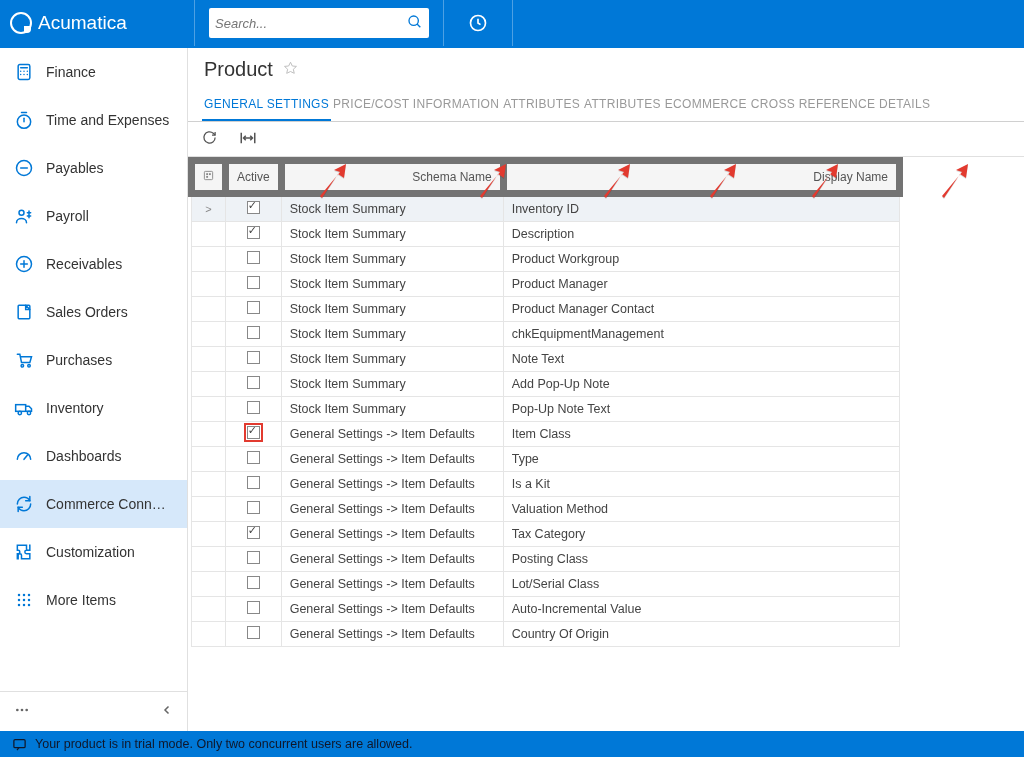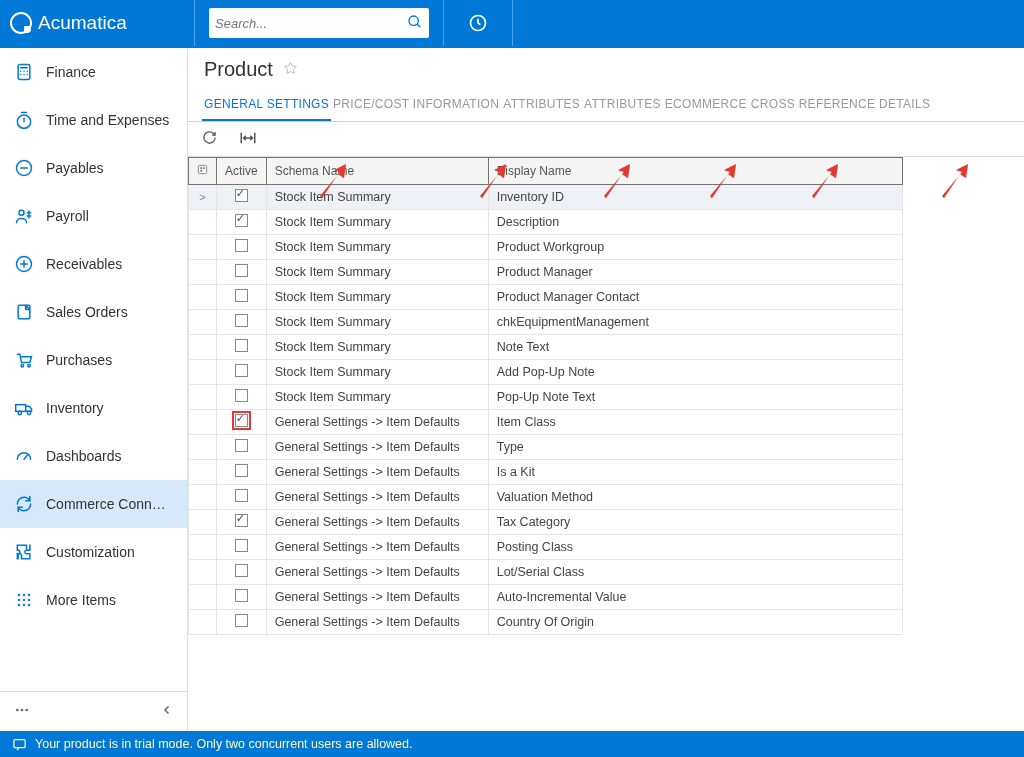--- a/index.html
+++ b/index.html
@@ -46,34 +46,34 @@
 .tab { padding: 10px 2px 8px; font-size: 12px; color: #999; cursor: pointer; white-space: nowrap; letter-spacing: 0.3px; }
 .tab.active { color: #0078d7; border-bottom: 2px solid #0078d7; }
 
 
 .grid-toolbar { display: flex; align-items: center; gap: 22px; padding: 8px 14px 8px; border-bottom: 1px solid #e0e0e0; }
 .grid-tool { color: #555; cursor: pointer; }
 
 
 .table-wrap { flex: 1; overflow: auto; }
 table { border-collapse: collapse; width: 715px; }
-thead th { background: #f5f5f5; text-align: left; font-weight: normal; color: #555; font-size: 12px; padding: 6px 8px; border: 1px solid #737373; }
+thead th { background: #f5f5f5; text-align: right; font-weight: normal; color: #555; font-size: 12px; padding: 6px 8px; border: 7px solid #737373; }
 th.indicator-col { width: 18px; }
 th.active-col { width: 42px; }
 th.schema-col { width: 222px; }
 tbody td { padding: 4px 8px; border: 1px solid #e5e5e5; font-size: 12.5px; color: #444; height: 25px; }
 tbody tr.selected td { background: #eef2f6; }
 .row-indicator { color: #888; font-size: 11px; text-align: center; }
 .checkbox { width: 13px; height: 13px; border: 1px solid #888; display: inline-block; position: relative; background: #fff; }
 .checkbox.checked::after { content: "✓"; position: absolute; top: -3px; left: 0; font-size: 11px; color: #444; }
 .checkbox.highlight { outline: 2px solid #e23a2f; outline-offset: 1px; }
 .checkbox-cell { text-align: center; }
 
 
-.footer { height: 26px; background: #0078d7; color: #fef9c3; display: flex; align-items: center; padding: 0 12px; font-size: 12.5px; gap: 8px; }
+.footer { height: 26px; background: #0078d7; color: #0f172a; display: flex; align-items: center; padding: 0 12px; font-size: 12.5px; gap: 8px; }
 .footer-icon { display: flex; align-items: center; }
 
 
 .arrow { position: absolute; pointer-events: none; }
 .arrow svg { filter: drop-shadow(0 1px 0 rgba(0,0,0,0.15)); }
 
 .main-relative { position: relative; }
 </style>
 </head>
 <body>

